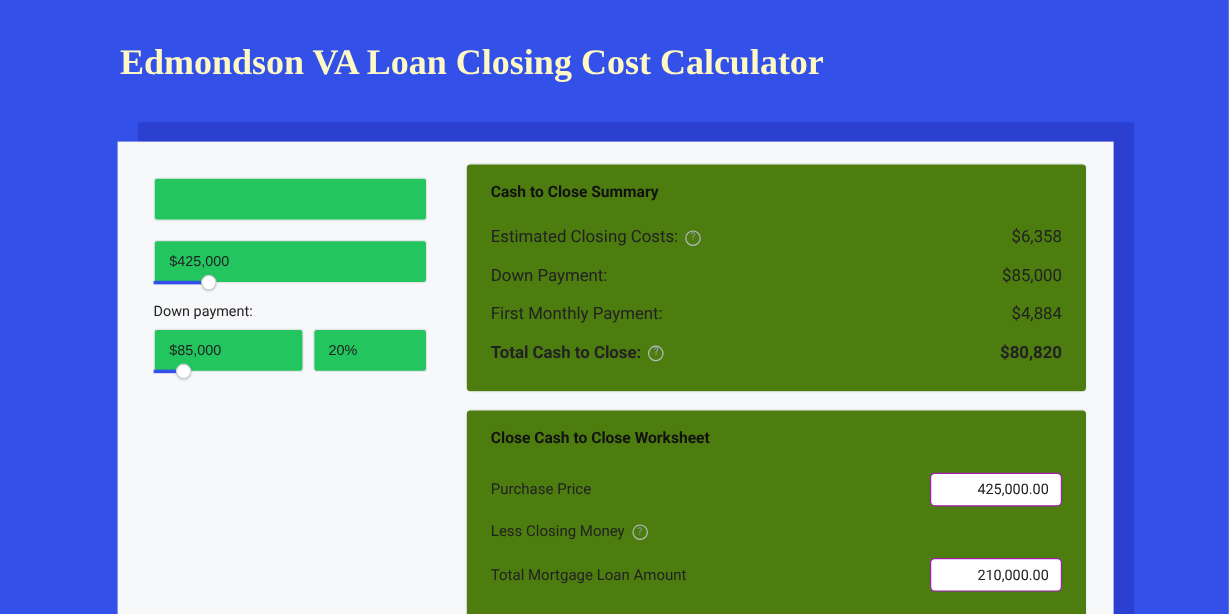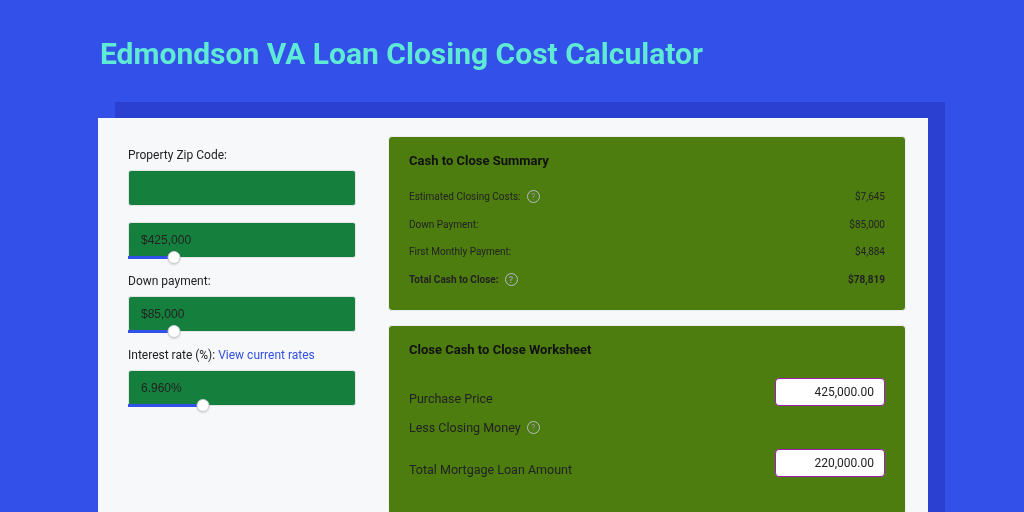--- a/index.html
+++ b/index.html
@@ -5,24 +5,25 @@
   * { box-sizing: border-box; margin: 0; padding: 0; }
   body {
     font-family: -apple-system, BlinkMacSystemFont, "Segoe UI", Roboto, Arial, sans-serif;
     background: #3350e8;
     width: 1024px;
     height: 512px;
     overflow: hidden;
     position: relative;
   }
   .page-title {
-    color: #5eead4;
+    color: #fef9c3;
     font-size: 30px;
     font-weight: 700;
     padding: 36px 0 22px 100px;
+    font-family: Liberation Serif, serif;
   }
   .shadow-box {
     position: absolute;
     top: 102px;
     left: 115px;
     width: 830px;
     height: 420px;
     background: #2b3fd0;
   }
   .calculator {
@@ -47,21 +48,21 @@
     font-size: 12px;
     color: #222;
     margin-bottom: 8px;
     display: block;
   }
   .field-label a { color: #3350e8; text-decoration: none; }
   .text-input {
     width: 100%;
     height: 36px;
     border: 1px solid #e2e4e8;
-    background: #15803d;
+    background: #22c55e;
     border-radius: 3px;
     padding: 0 12px;
     font-size: 12px;
     color: #222;
   }
   .input-row { display: flex; gap: 8px; }
   .input-row .text-input:first-child { flex: 1.8; }
   .input-row .text-input:last-child { flex: 1; }
   .slider-wrap { position: relative; }
   .slider-track {
@@ -93,40 +94,40 @@
     font-size: 13px;
     font-weight: 700;
     color: #111;
     margin-bottom: 14px;
   }
   .summary-row {
     display: flex;
     justify-content: space-between;
     align-items: center;
     padding: 8px 0;
-    font-size: 10px;
+    font-size: 14px;
     color: #222;
   }
   .summary-row.total { font-weight: 700; gap: 44px; }
   .summary-label { display: flex; align-items: center; gap: 6px; }
   .help-icon {
     display: inline-flex;
     width: 13px;
     height: 13px;
     border: 1px solid #b8bcc7;
     border-radius: 50%;
     font-size: 9px;
     color: #9097a5;
     align-items: center;
     justify-content: center;
   }
   .worksheet-row {
     display: flex;
     justify-content: space-between;
-    align-items: flex-end;
+    align-items: center;
     padding: 7px 0;
     font-size: 12.5px;
     color: #222;
   }
   .worksheet-value {
     width: 110px;
     height: 28px;
     border: 1px solid #a21caf;
     border-radius: 4px;
     background: #fff;
@@ -143,87 +144,77 @@
 
 <h1 class="page-title">Edmondson VA Loan Closing Cost Calculator</h1>
 
 <div class="shadow-box"></div>
 
 <div class="calculator">
 
   <div class="left-panel">
 
     <div class="field-group">
-      <label class="field-label">Property Zip Code:</label>
       <input class="text-input" value="" style="">
     </div>
 
     <div class="field-group">
       <div class="slider-wrap">
         <input class="text-input" value="$425,000" style="">
         <div class="slider-track" style="width: 20%;"></div>
         <div class="slider-thumb" style="left: 20%;"></div>
       </div>
     </div>
 
     <div class="field-group">
       <label class="field-label">Down payment:</label>
       <div class="input-row">
         <div class="slider-wrap" style="flex:1.8">
           <input class="text-input" value="$85,000" style="">
           <div class="slider-track" style="width: 20%;"></div>
           <div class="slider-thumb" style="left: 20%;"></div>
         </div>
+        <input class="text-input" style="flex: 1 1 0%;" value="20%">
       </div>
     </div>
 
-    <div class="field-group">
-      <label class="field-label">
-        <span>Interest rate (%): </span><a href="#">View current rates</a>
-      </label>
-      <div class="slider-wrap">
-        <input class="text-input" value="6.960%" style="">
-        <div class="slider-track" style="width: 33%;"></div>
-        <div class="slider-thumb" style="left: 33%;"></div>
-      </div>
-    </div>
 
   </div>
 
   <div class="right-panel">
 
     <div class="card">
       <div class="card-title">Cash to Close Summary</div>
       <div id="summary-rows">
           <div class="summary-row">
             <span class="summary-label">
               <span>Estimated Closing Costs:</span>
               <span class="help-icon"></span>
             </span>
-            <span>$7,645</span>
+            <span>$6,358</span>
           </div>
           <div class="summary-row">
             <span class="summary-label">
               <span>Down Payment:</span>
             </span>
             <span>$85,000</span>
           </div>
           <div class="summary-row">
             <span class="summary-label">
               <span>First Monthly Payment:</span>
             </span>
             <span>$4,884</span>
           </div>
         </div>
       <div class="summary-row total">
         <span class="summary-label">
           <span>Total Cash to Close:</span>
           <span class="help-icon"></span>
         </span>
-        <span>$78,819</span>
+        <span>$80,820</span>
       </div>
     </div>
 
     <div class="card">
       <div class="card-title">Close Cash to Close Worksheet</div>
       <div id="worksheet-rows">
           <div class="worksheet-row">
             <span class="summary-label">
               <span>Purchase Price</span>
             </span>
@@ -232,21 +223,21 @@
           <div class="worksheet-row">
             <span class="summary-label">
               <span>Less Closing Money</span>
               <span class="help-icon"></span>
             </span>
           </div>
           <div class="worksheet-row">
             <span class="summary-label">
               <span>Total Mortgage Loan Amount</span>
             </span>
-            <div class="worksheet-value">220,000.00</div>
+            <div class="worksheet-value">210,000.00</div>
           </div>
           <div class="worksheet-row"></div>
         </div>
     </div>
 
   </div>
 
 </div>
 
 </body></html>

